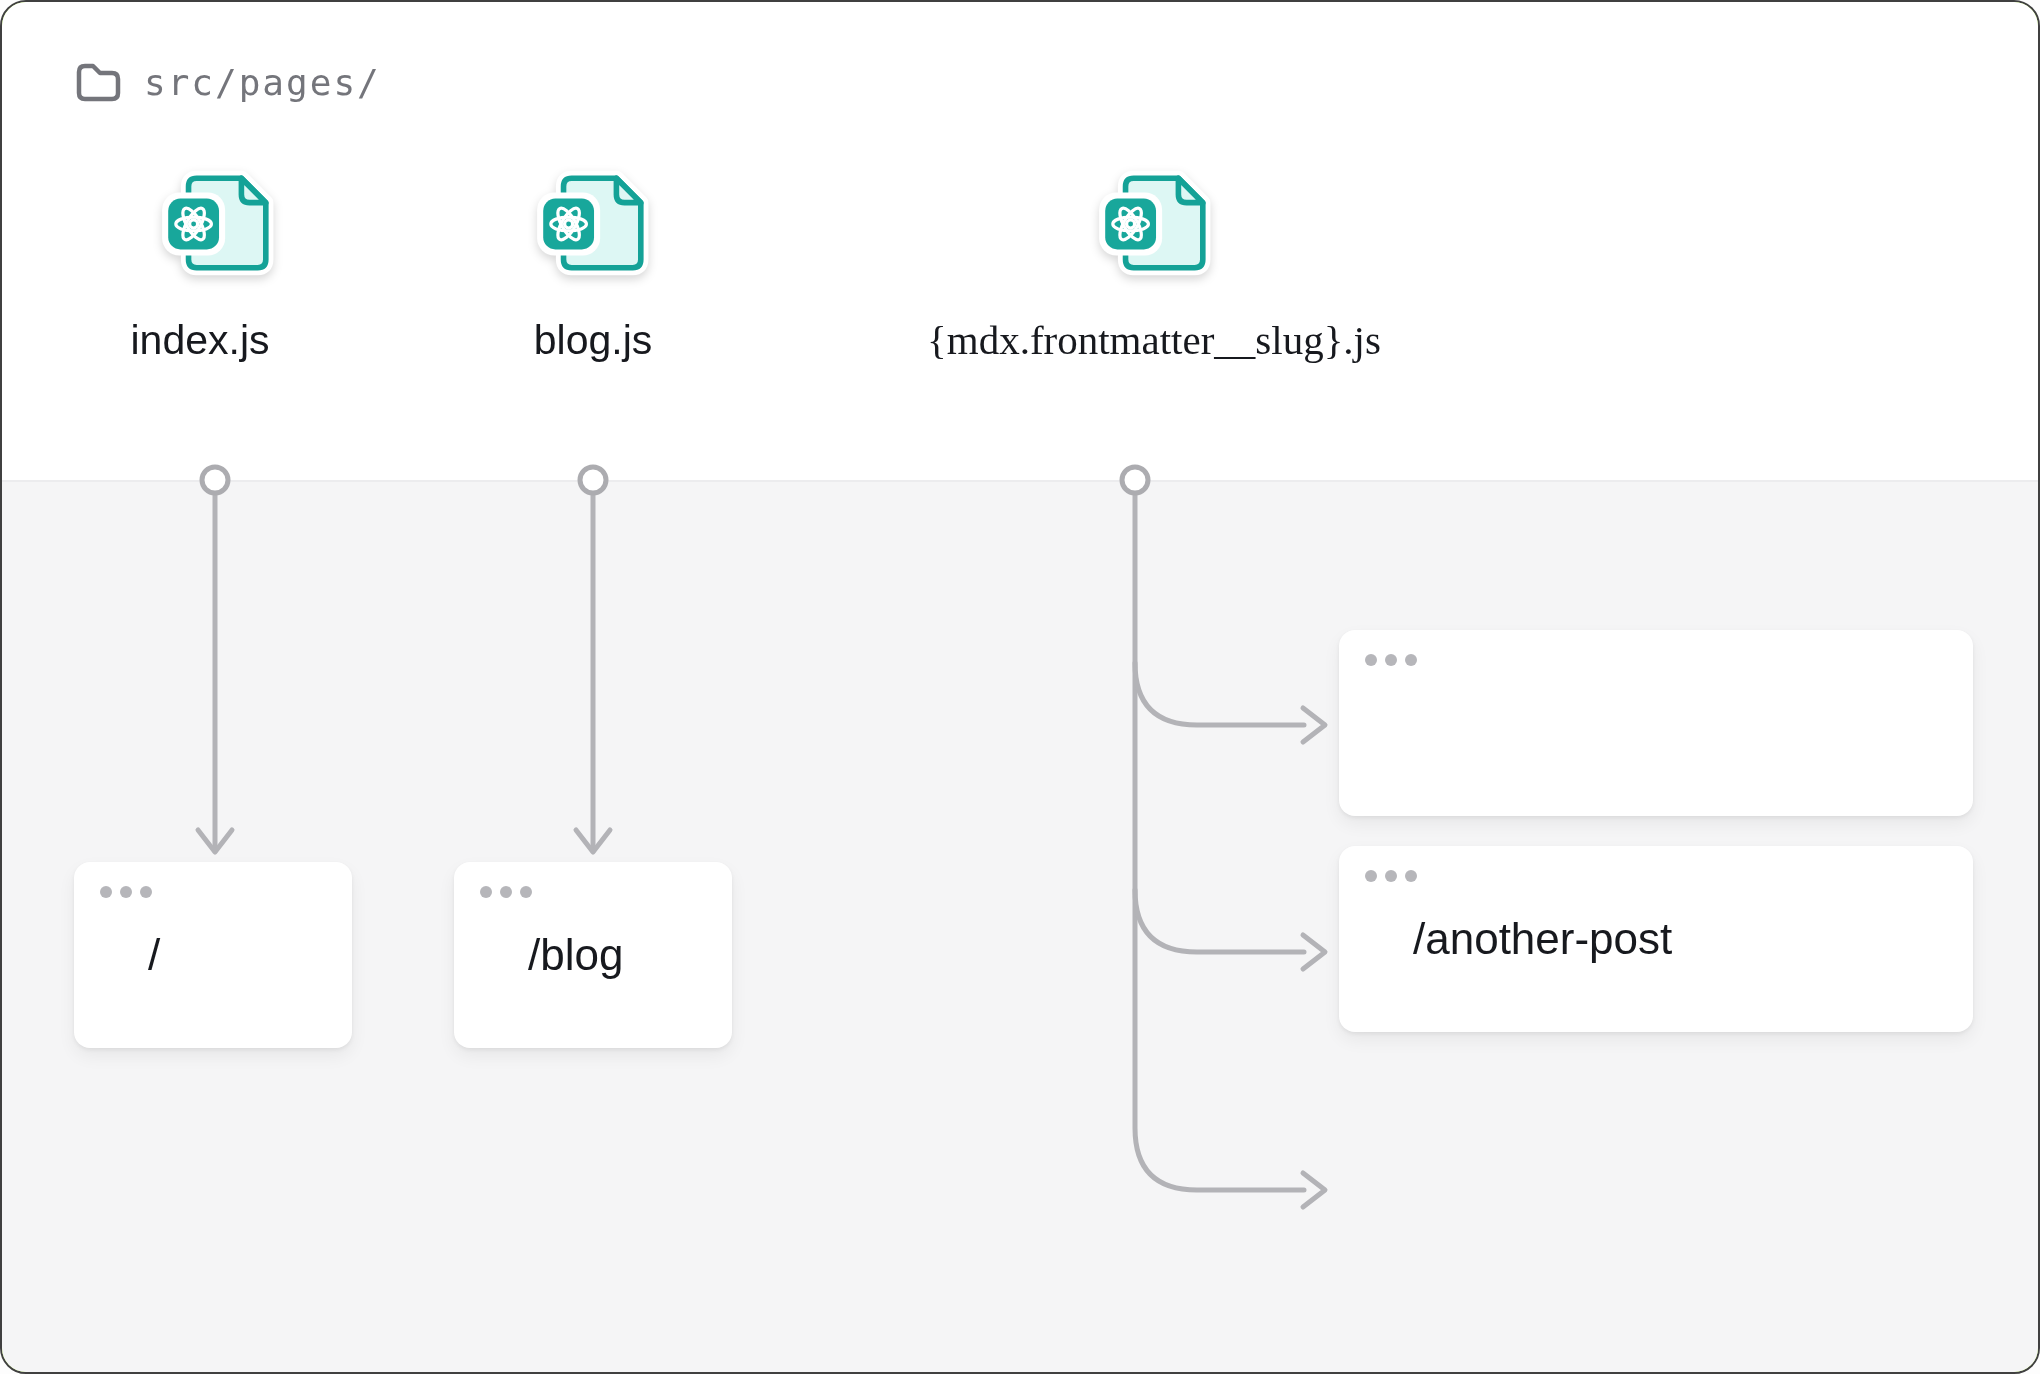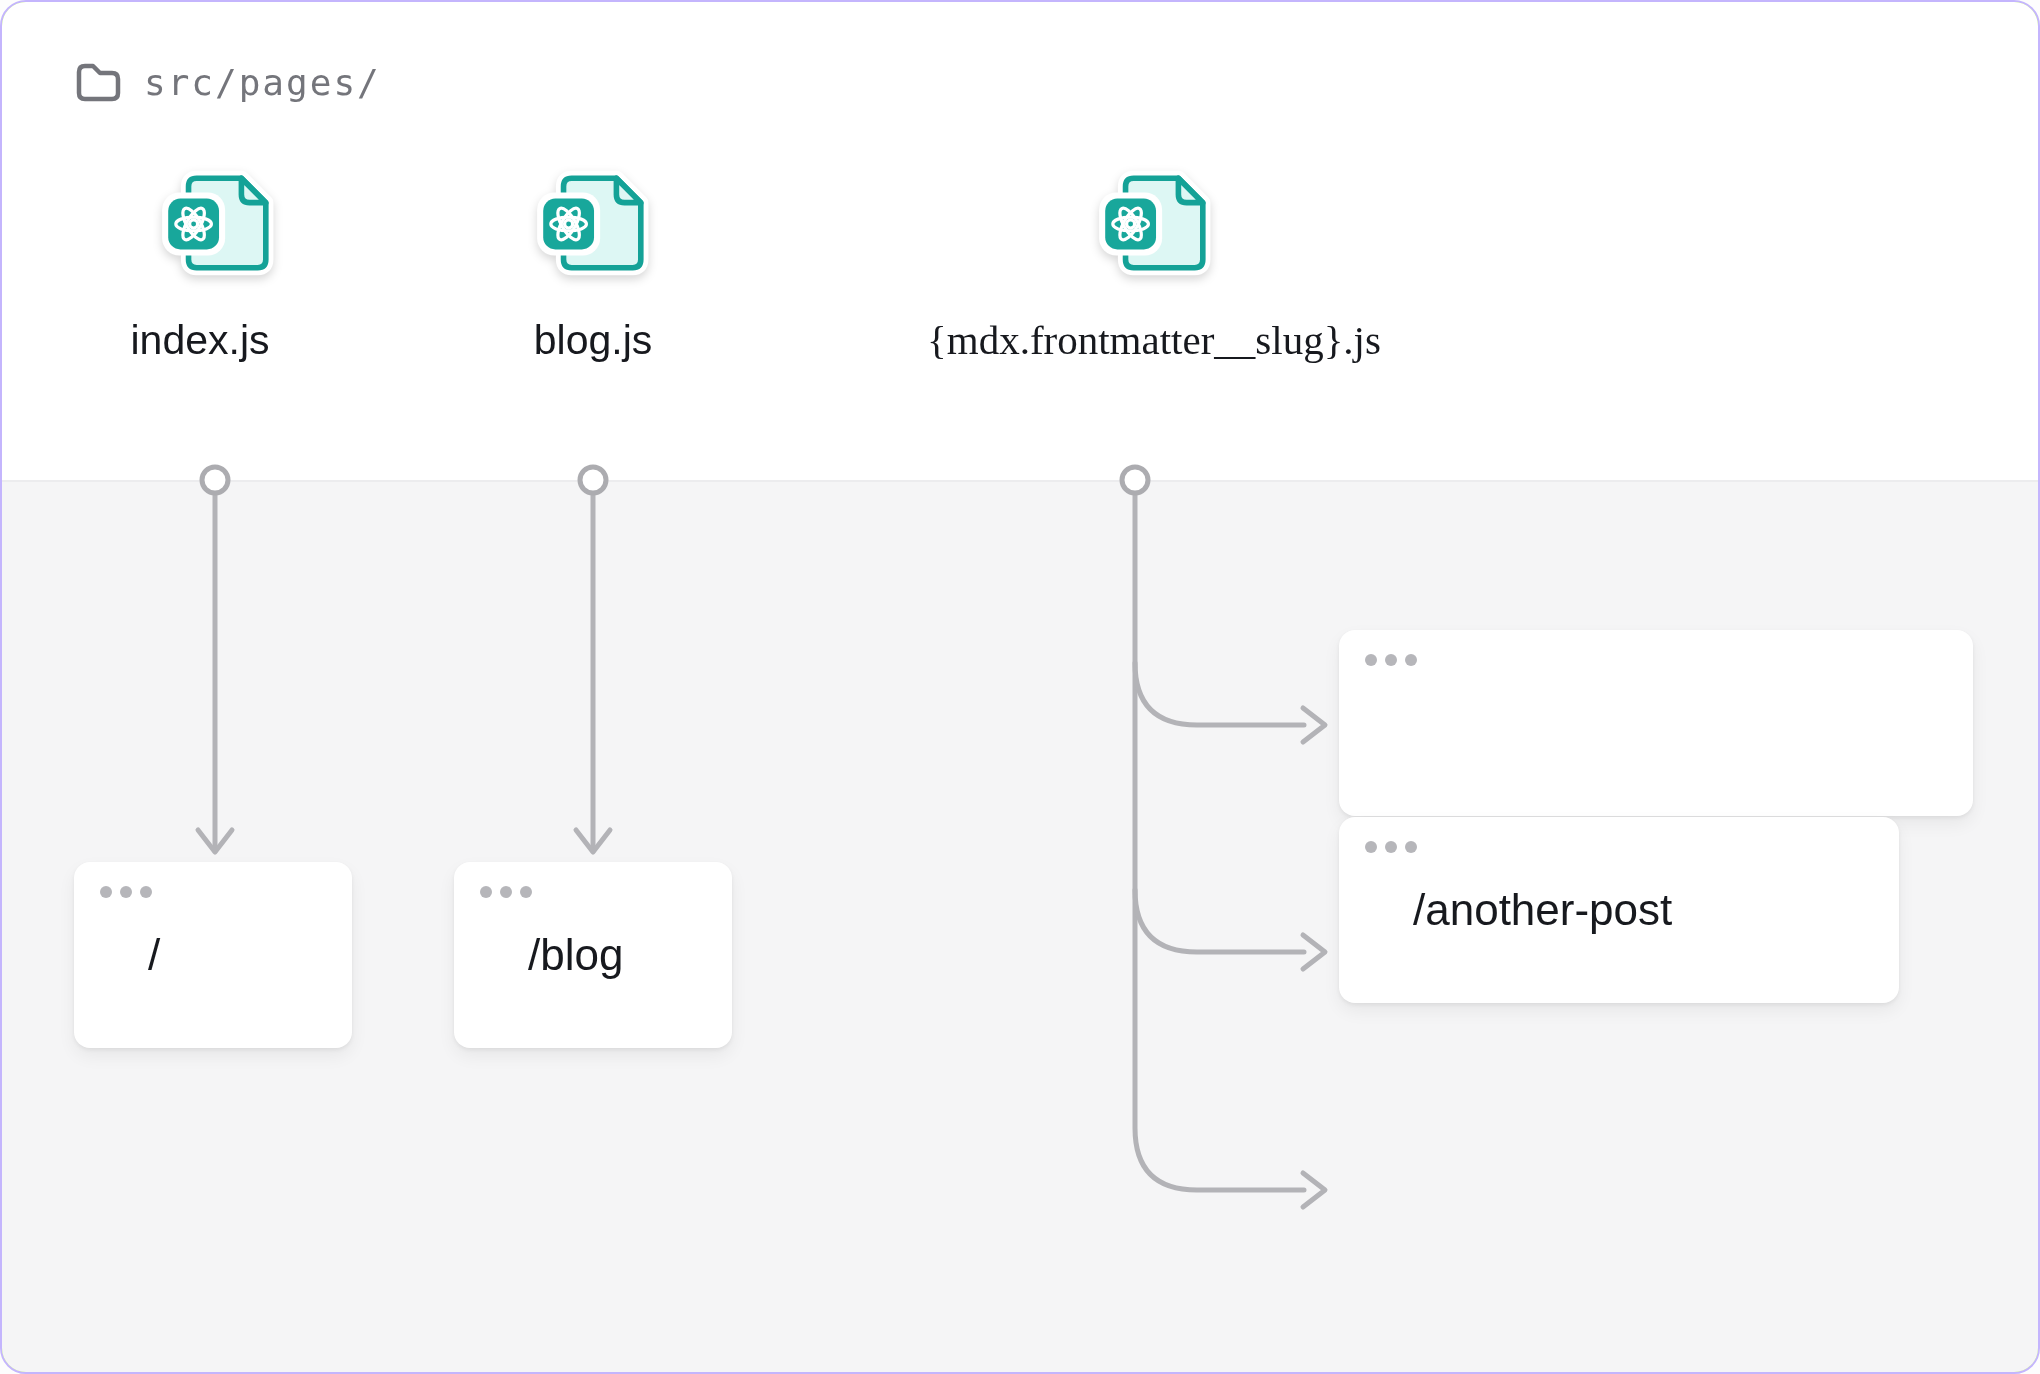--- a/index.html
+++ b/index.html
@@ -3,21 +3,21 @@
 <meta charset="utf-8">
 <style>
   * { margin: 0; padding: 0; box-sizing: border-box; }
   html, body { background: #fdfdfd; }
   body { font-family: "Liberation Sans", sans-serif; }
 
   .canvas {
     position: relative;
     width: 2040px; height: 1374px;
     background: #bef264;
-    border: 2px solid #c4b5fd;
+    border: 2px solid #404040;
     border-radius: 26px;
     overflow: hidden;
   }
 
   .top-panel {
     position: absolute; left: 0; top: 0;
     width: 100%; height: 478px;
     background: #ffffff;
   }
   .bottom-panel {
@@ -65,21 +65,21 @@
   
   .card {
     position: absolute;
     background: #ffffff;
     border-radius: 16px;
     box-shadow: 0 2px 4px rgba(0,0,0,.06), 0 8px 18px rgba(0,0,0,.06);
   }
   .c-index { left: 72px;  top: 860px;  width: 278px; height: 186px; }
   .c-blog  { left: 452px; top: 860px;  width: 278px; height: 186px; }
   .c-post1 { left: 1337px; top: 628px;  width: 634px; height: 186px; }
-  .c-post2 { left: 1337px; top: 815px;  width: 560px; height: 186px; padding-left: 21px; }
+  .c-post2 { left: 1337px; top: 844px;  width: 634px; height: 186px; padding-left: 21px; }
   .c-post3 { left: 1337px; top: 1093px; width: 634px; height: 186px; }
 
   .dots { position: absolute; left: 26px; top: 24px; display: flex; }
   .dot { width: 12px; height: 12px; border-radius: 50%; background: #b6b6ba; margin-right: 8px; }
 
   .route {
     position: absolute; left: 74px; top: 0; height: 100%;
     display: flex; align-items: center;
     font-size: 44px; font-weight: 500; color: #17191e;
     white-space: nowrap;

